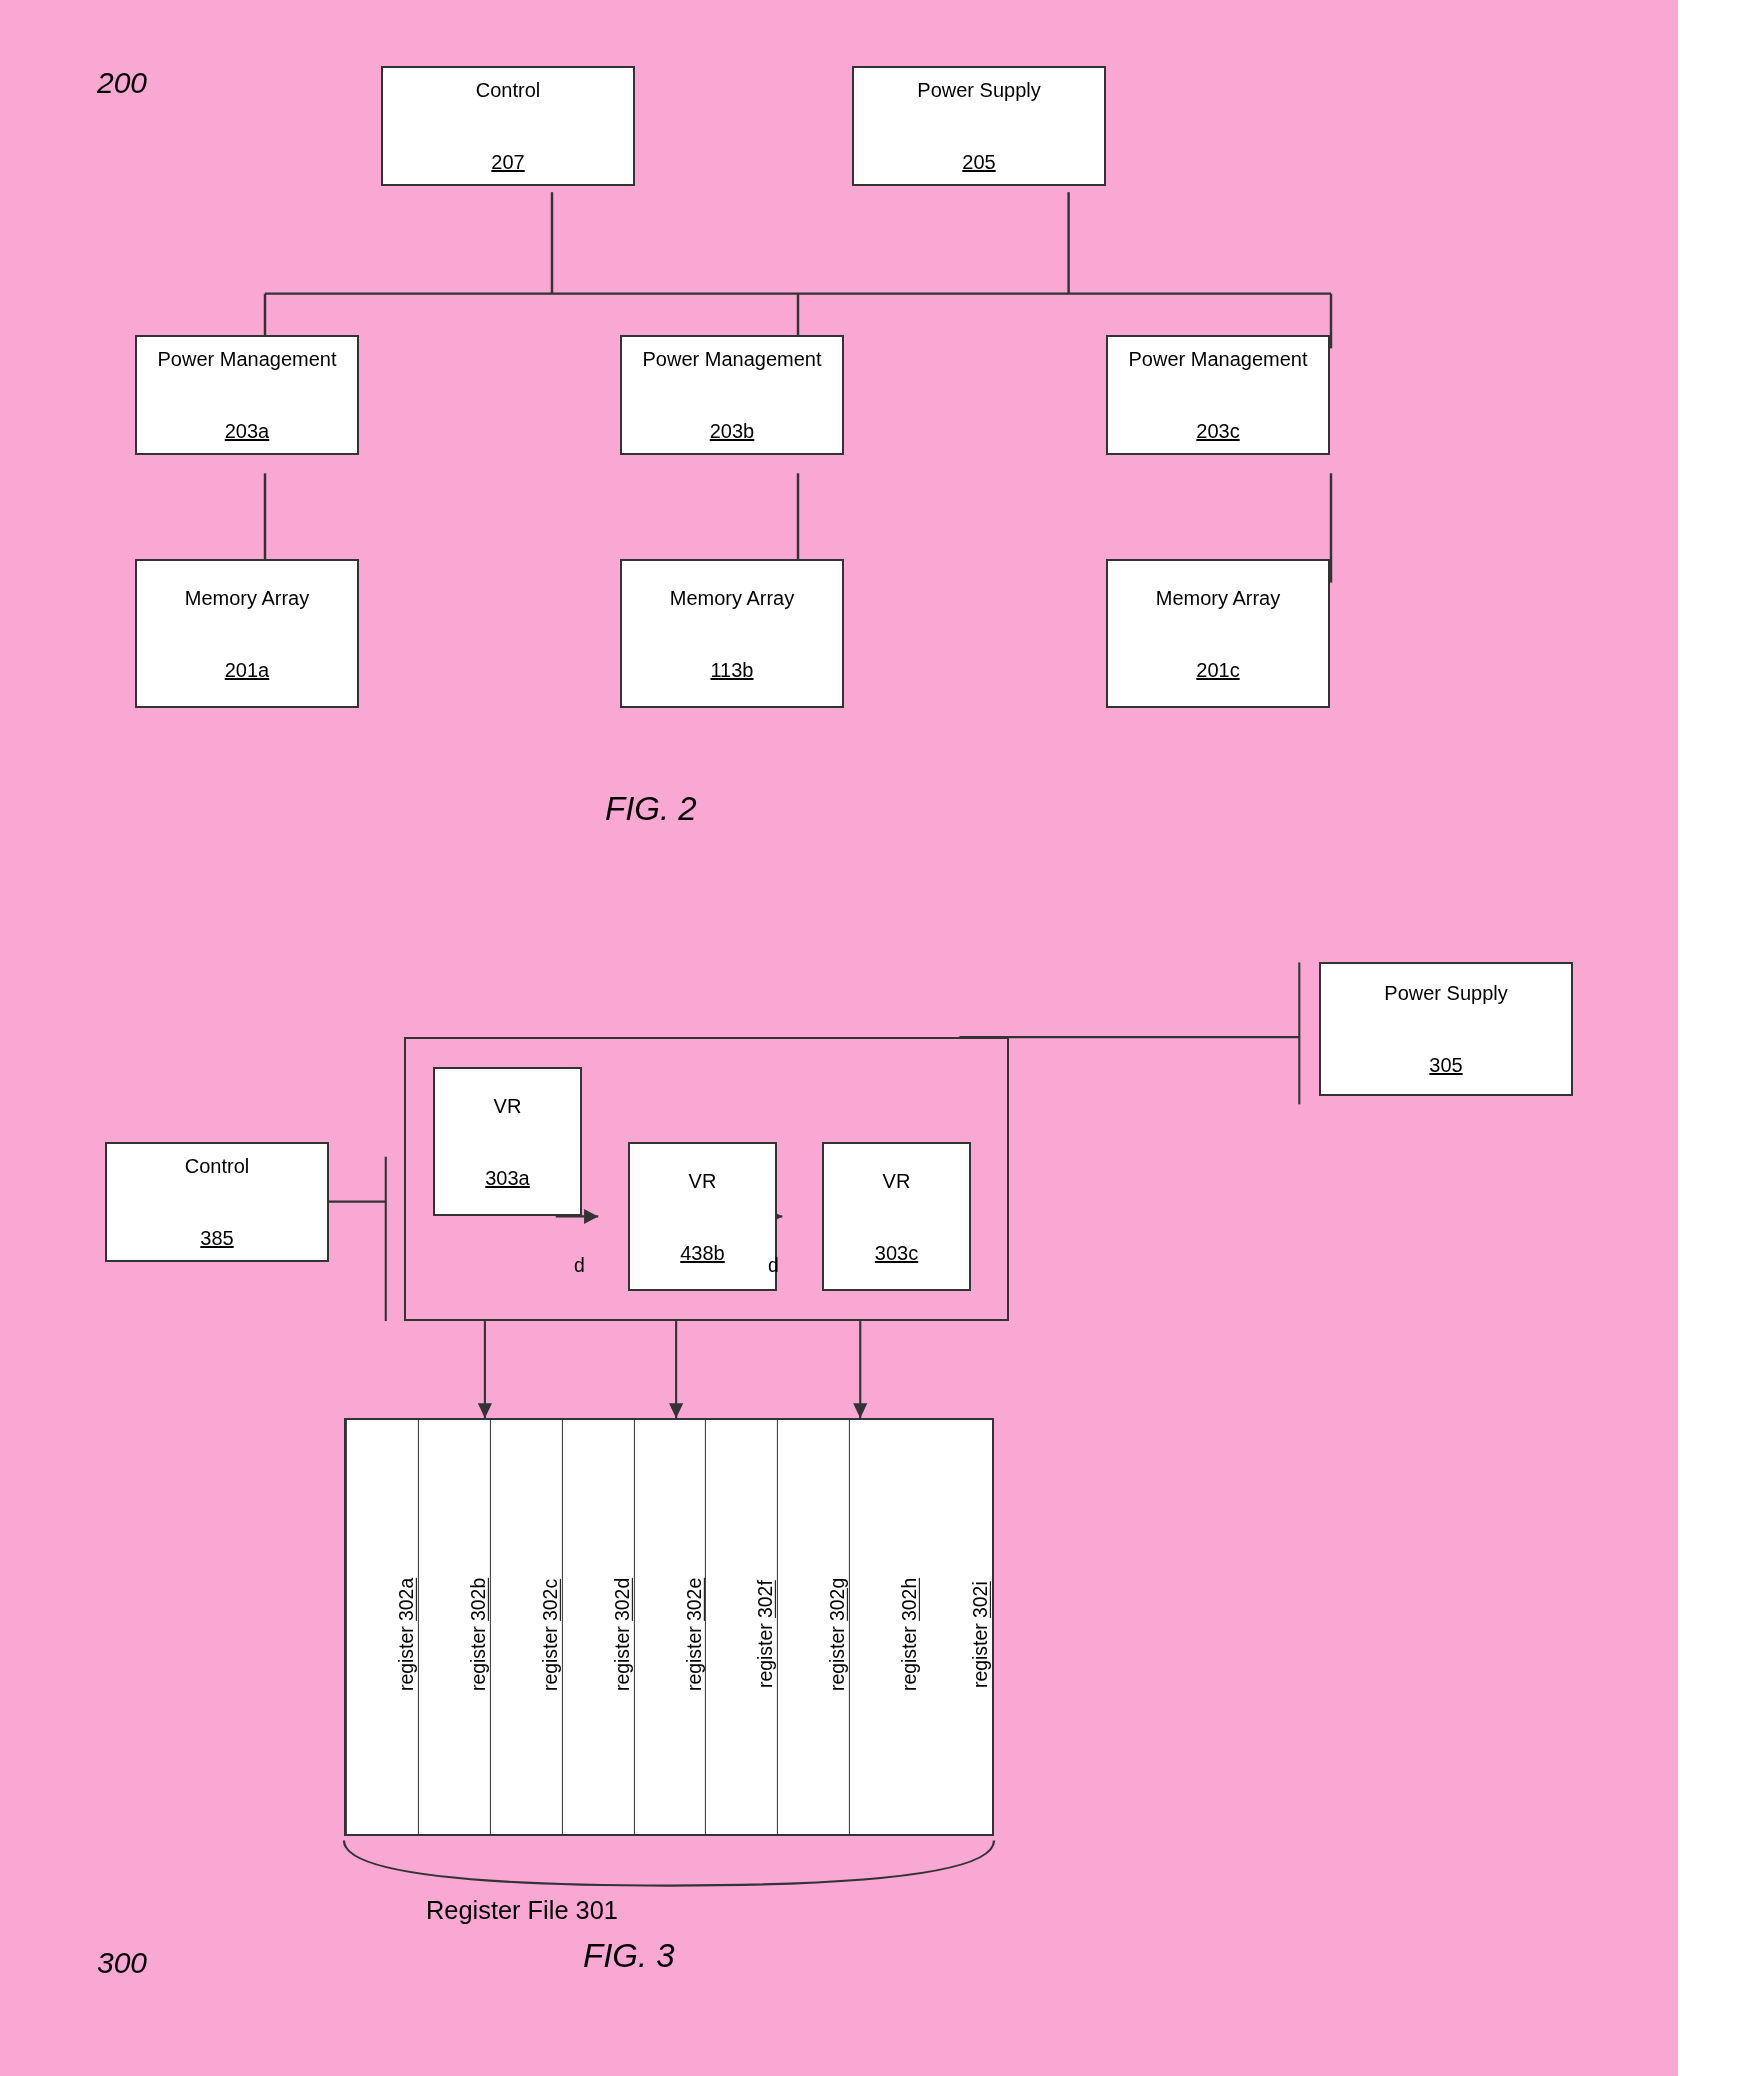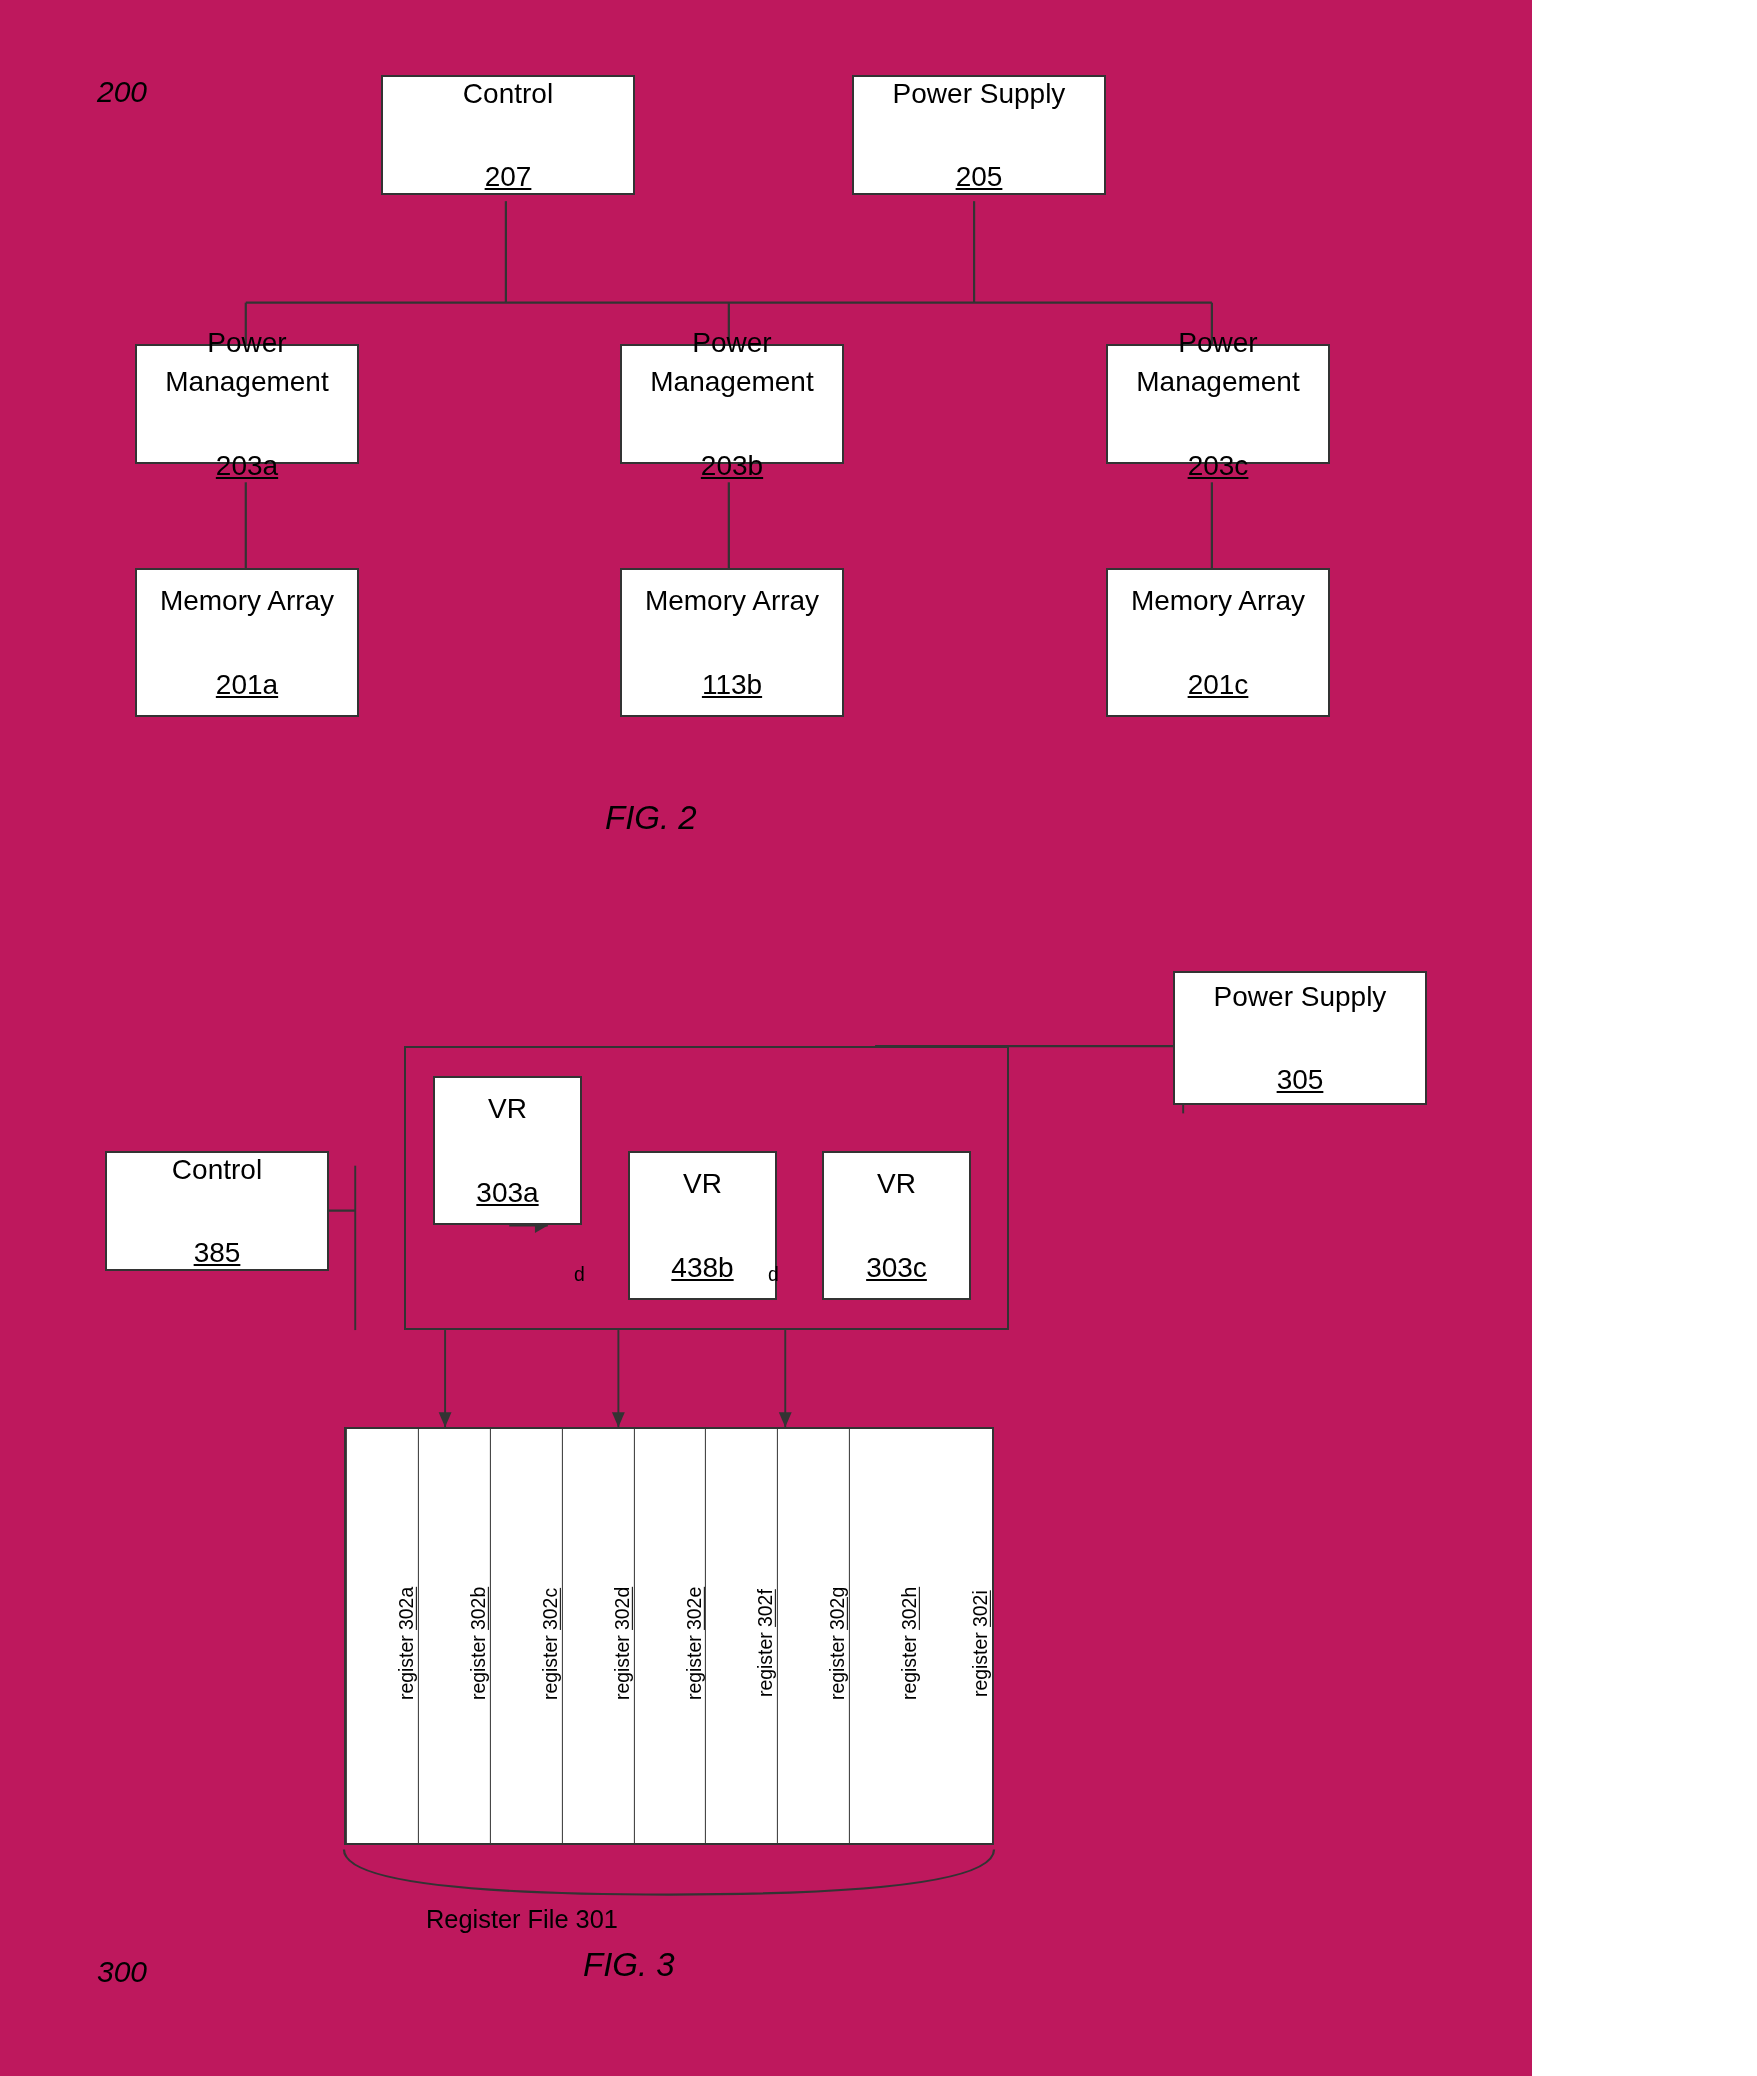--- a/index.html
+++ b/index.html
@@ -4,25 +4,25 @@
   <style>
     * { box-sizing: border-box; margin: 0; padding: 0; }
     body {
       background: #fff;
       font-family: Arial, sans-serif;
       width: 1758px;
       min-height: 2077px;
       position: relative;
     }
     .page {
-      width: 1532px;
+      width: 1678px;
       min-height: 2077px;
-      background: #be185d;
+      background: #f9a8d4;
       position: relative;
-      padding: 45px 60px;
+      padding: 36px 60px;
     }
 
     
     .fig2-container {
       position: relative;
       width: 100%;
       height: 859px;
       margin-bottom: 45px;
     }
     .fig2-label {
@@ -34,21 +34,21 @@
     }
     .box {
       position: absolute;
       border: 2.2px solid #333;
       background: #fff;
       display: flex;
       flex-direction: column;
       align-items: center;
       justify-content: center;
       text-align: center;
-      font-size: 28px;
+      font-size: 20px;
       line-height: 1.4;
       gap: 44px;
     }
     .box .ref {
       text-decoration: underline;
       text-align: center;
     }
     
     .f2-control {
       width: 254px; height: 120px;

